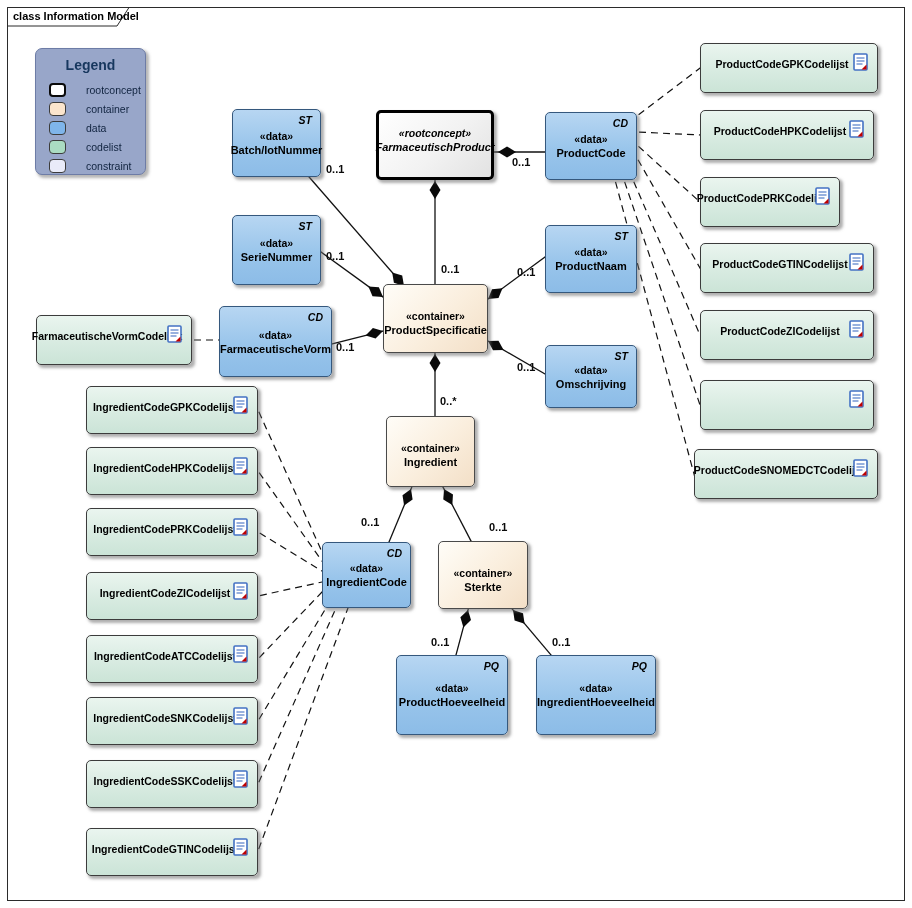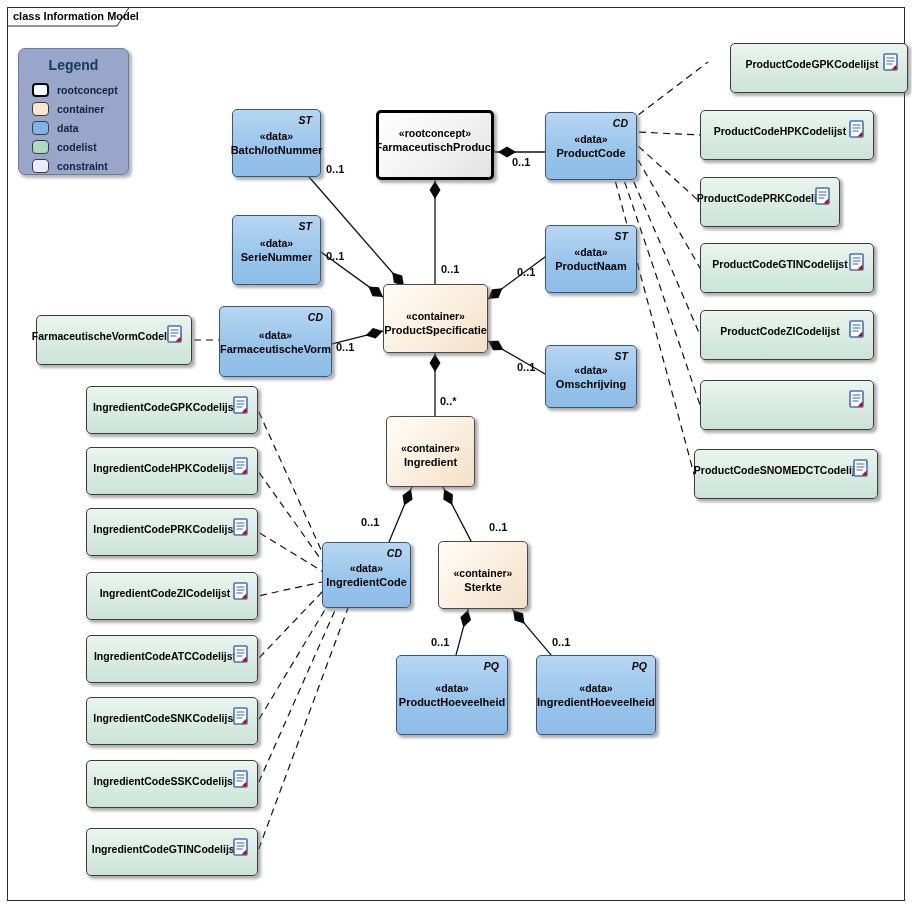--- a/index.html
+++ b/index.html
@@ -44,29 +44,29 @@
     background:linear-gradient(180deg,#eaf5ef 0%,#d8ebe1 55%,#cbe4d7 100%);
     border:1px solid #3c3c3c;border-radius:5px;padding-top:0;
     flex-direction:row;align-items:flex-start;justify-content:center;
   }
   .kind-codelist .nname{font-size:10.5px;padding-top:13px;padding-right:14px;}
   .doc-icon{position:absolute;right:9px;top:9px;}
   .mult-label{
     position:absolute;font-size:11px;font-weight:600;white-space:nowrap;color:#0a0a0a;
   }
   #legend-box{
-    position:absolute;left:18px;top:48px;width:111px;height:127px;box-sizing:border-box;
+    position:absolute;left:35px;top:48px;width:111px;height:127px;box-sizing:border-box;
     background:#98a6c9;border:1px solid #6d7ca6;border-radius:7px;
     box-shadow:2.5px 2.5px 3px rgba(110,110,110,.5);
     padding-top:8px;
   }
   #legend-title{
     text-align:center;font-size:14px;font-weight:bold;color:#17375e;margin-bottom:7px;
   }
-  .legend-item{display:flex;align-items:center;gap:8px;padding:0 0 0 13px;height:19px;font-weight:bold;}
+  .legend-item{display:flex;align-items:center;gap:20px;padding:0 0 0 13px;height:19px;}
   .legend-swatch{
     width:17px;height:14px;border-radius:4px;box-sizing:border-box;flex:0 0 auto;
     border:1px solid #3c3c3c;
   }
   .legend-swatch.sw-rootconcept{border:2.5px solid #0a0a0a;}
   .legend-label{font-size:10.5px;color:#10233f;white-space:nowrap;}
 </style>
 </head>
 <body>
 
@@ -115,21 +115,21 @@
       <line x1="252.20476213639995" y1="462.85044675431243" x2="327.79523786360005" y2="569.1495532456876" stroke="#111" stroke-width="1.2" stroke-dasharray="7 5"></line>
       <line x1="249.46059203814627" y1="526.7962982732454" x2="330.5394079618537" y2="576.2037017267546" stroke="#111" stroke-width="1.2" stroke-dasharray="7 5"></line>
       <line x1="248.2309998260374" y1="598.1369687880543" x2="331.76900017396264" y2="579.8630312119457" stroke="#111" stroke-width="1.2" stroke-dasharray="7 5"></line>
       <line x1="251.09267605699705" y1="666.2311047528312" x2="328.90732394300295" y2="584.7688952471688" stroke="#111" stroke-width="1.2" stroke-dasharray="7 5"></line>
       <line x1="252.8438960519858" y1="729.5682315606706" x2="331.1561039480142" y2="599.4317684393294" stroke="#111" stroke-width="1.2" stroke-dasharray="7 5"></line>
       <line x1="253.94825695600653" y1="793.1423945608058" x2="340.05174304399344" y2="598.8576054391942" stroke="#111" stroke-width="1.2" stroke-dasharray="7 5"></line>
       <line x1="254.52685644176407" y1="860.3774876072371" x2="351.47314355823596" y2="598.6225123927629" stroke="#111" stroke-width="1.2" stroke-dasharray="7 5"></line>
     </svg>
 
   <div id="node-layer">
-      <div class="node kind-rootconcept" style="left: 376px; top: 110px; width: 118px; height: 70px;">
+      <div class="node kind-rootconcept" style="left: 376px; top: 110px; width: 118px; height: 70px; font-style: italic;">
         <span class="stereo">«rootconcept»</span>
         <span class="nname">FarmaceutischProduct</span>
       </div>
       <div class="node kind-data" style="left: 232px; top: 109px; width: 89px; height: 68px;">
         <span class="marker">ST</span>
         <span class="stereo">«data»</span>
         <span class="nname">Batch/lotNummer</span>
       </div>
       <div class="node kind-data" style="left: 232px; top: 215px; width: 89px; height: 70px;">
         <span class="marker">ST</span>
@@ -186,21 +186,21 @@
       <div class="node kind-codelist" style="left: 36px; top: 315px; width: 156px; height: 50px;">
         <span class="nname">FarmaceutischeVormCodelijst</span>
         <svg class="doc-icon" width="15" height="18" viewBox="0 0 15 18">
           <rect x="1" y="1" width="13" height="16" rx="1" fill="#ffffff" stroke="#4472c4" stroke-width="1.6"></rect>
           <line x1="3.5" y1="5" x2="11.5" y2="5" stroke="#4472c4" stroke-width="1.1"></line>
           <line x1="3.5" y1="8" x2="11.5" y2="8" stroke="#4472c4" stroke-width="1.1"></line>
           <line x1="3.5" y1="11" x2="9.5" y2="11" stroke="#4472c4" stroke-width="1.1"></line>
           <path d="M8.5,16.5 L13.5,16.5 L13.5,11.5 Z" fill="#c00000"></path>
         </svg>
       </div>
-      <div class="node kind-codelist" style="left: 700px; top: 43px; width: 178px; height: 50px; margin-left: 30px;">
+      <div class="node kind-codelist" style="left: 700px; top: 43px; width: 178px; height: 50px;">
         <span class="nname">ProductCodeGPKCodelijst</span>
         <svg class="doc-icon" width="15" height="18" viewBox="0 0 15 18">
           <rect x="1" y="1" width="13" height="16" rx="1" fill="#ffffff" stroke="#4472c4" stroke-width="1.6"></rect>
           <line x1="3.5" y1="5" x2="11.5" y2="5" stroke="#4472c4" stroke-width="1.1"></line>
           <line x1="3.5" y1="8" x2="11.5" y2="8" stroke="#4472c4" stroke-width="1.1"></line>
           <line x1="3.5" y1="11" x2="9.5" y2="11" stroke="#4472c4" stroke-width="1.1"></line>
           <path d="M8.5,16.5 L13.5,16.5 L13.5,11.5 Z" fill="#c00000"></path>
         </svg>
       </div>
       <div class="node kind-codelist" style="left: 700px; top: 110px; width: 174px; height: 50px;">

